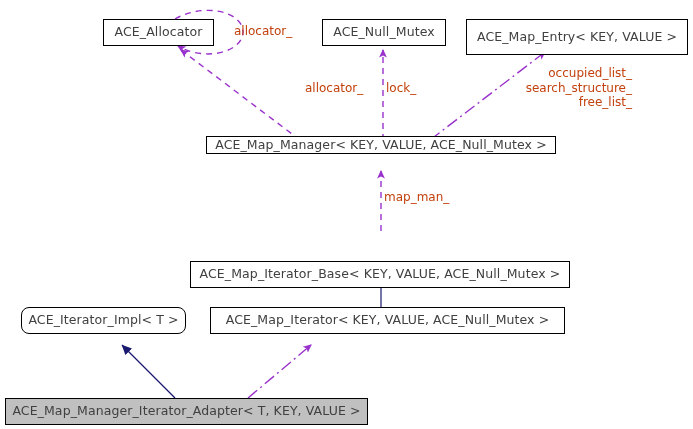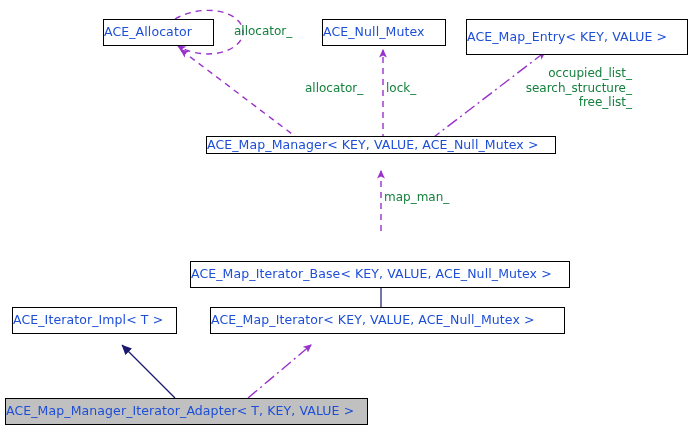--- a/index.html
+++ b/index.html
@@ -21,36 +21,36 @@
     top: 0;
     width: 693px;
     height: 429px;
     pointer-events: none;
   }
   .node {
     position: absolute;
     box-sizing: border-box;
     border: 1px solid #000000;
     background: #ffffff;
-    color: #1d4ed8;
+    color: #404040;
     font-size: 12.5px;
     line-height: 1;
     display: flex;
     align-items: center;
-    justify-content: flex-start;
+    justify-content: center;
     white-space: nowrap;
     letter-spacing: 0.1px;
     z-index: 5;
   }
   .node.highlight {
     background: #c0c0c0;
   }
   .edge-label {
     position: absolute;
-    color: #15803d;
+    color: #c2410c;
     font-size: 12px;
     line-height: 14.5px;
     white-space: pre;
     text-align: center;
     z-index: 6;
     background: transparent;
   }
   .edge-label.multiline {
     text-align: right;
   }
@@ -116,21 +116,21 @@
   </div>
 
   <div class="node" style="left:206px; top:136px; width:350px; height:18px;">
     <span>ACE_Map_Manager&lt; KEY, VALUE, ACE_Null_Mutex &gt;</span>
   </div>
 
   <div class="node" style="left:190px; top:231px; width:380px; height:27px;margin-top:30px;">
     <span>ACE_Map_Iterator_Base&lt; KEY, VALUE, ACE_Null_Mutex &gt;</span>
   </div>
 
-  <div class="node" style="left:12px; top:307px; width:165px; height:27px;">
+  <div class="node" style="left:21px; top:307px; width:165px; height:27px;border-radius:8px;">
     <span>ACE_Iterator_Impl&lt; T &gt;</span>
   </div>
 
   <div class="node" style="left:210px; top:307px; width:355px; height:27px;">
     <span>ACE_Map_Iterator&lt; KEY, VALUE, ACE_Null_Mutex &gt;</span>
   </div>
 
   <div class="node highlight" style="left:5px; top:398px; width:363px; height:27px;">
     <span>ACE_Map_Manager_Iterator_Adapter&lt; T, KEY, VALUE &gt;</span>
   </div>

